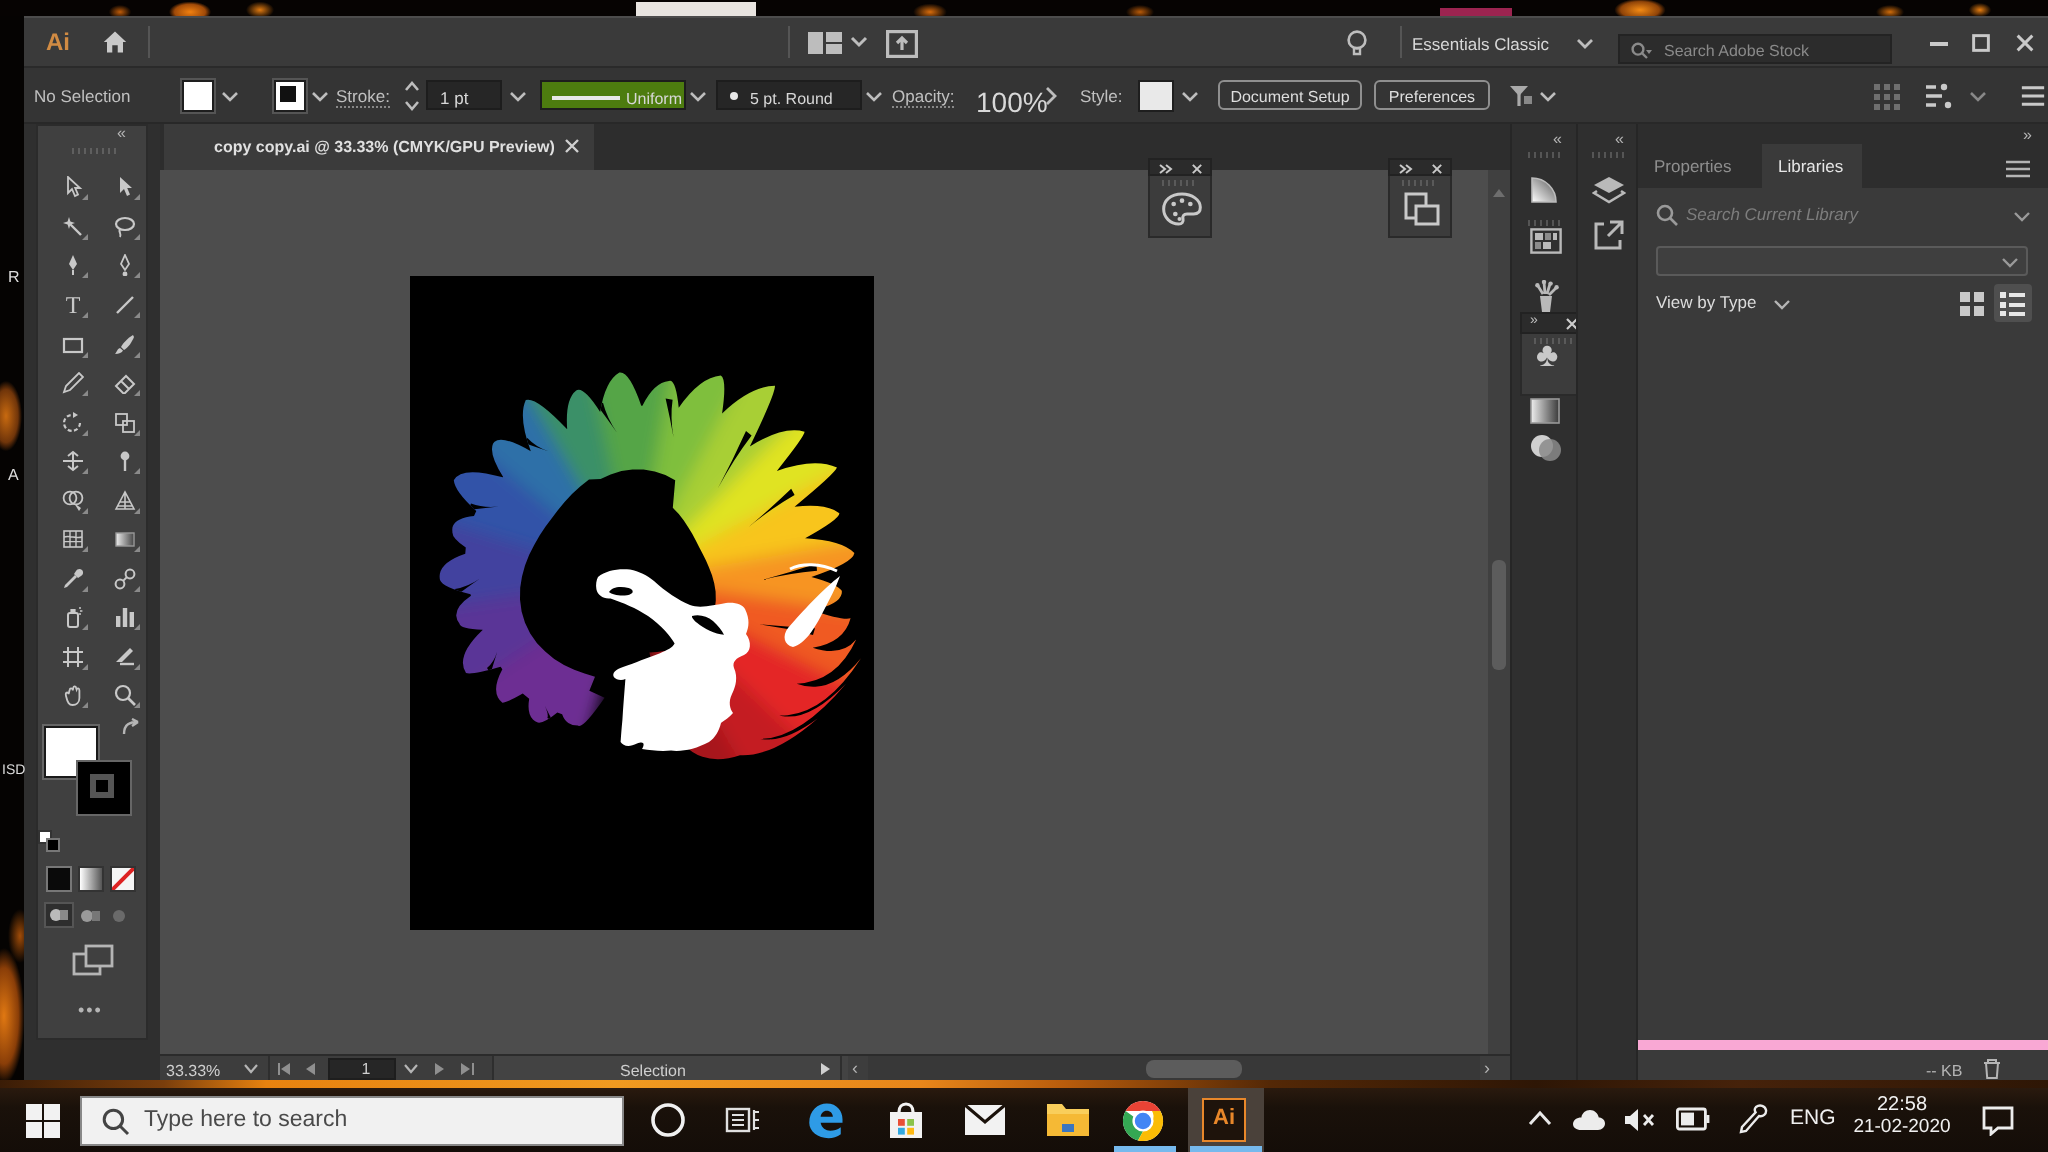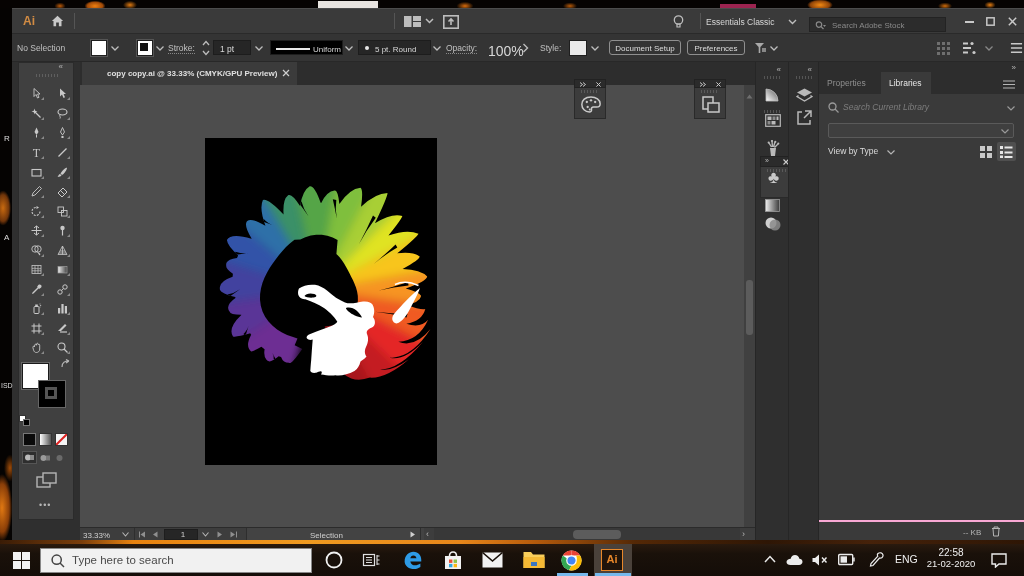--- a/index.html
+++ b/index.html
@@ -78,21 +78,21 @@
       </svg>
     <div class="abs" style="left:156px;top:9px;color:#c0c0c0;font-size:8.5px;border-bottom:1px dotted #888;">Stroke:</div>
     <svg class="abs" style="left:189px;top:5px;" width="10" height="18" viewBox="0 0 10 18">
         <path d="M2 6 L5 2.5 L8 6" stroke="#bdbdbd" stroke-width="1.3" fill="none"></path>
         <path d="M2 12 L5 15.5 L8 12" stroke="#bdbdbd" stroke-width="1.3" fill="none"></path>
       </svg>
     <div class="abs" style="left:201px;top:6px;width:38px;height:15px;background:#262626;border:1px solid #1d1d1d;color:#d8d8d8;font-size:8.5px;padding:3px 0 0 6px;">1 pt</div>
     <svg class="abs" style="left:243px;top:12px;" width="8" height="5" viewBox="0 0 8 5">
         <path d="M0.5 0.5 L4 4 L7.5 0.5" stroke="#bdbdbd" stroke-width="1.3" fill="none"></path>
       </svg>
-    <div class="abs" style="left:258px;top:6px;width:73px;height:15px;background:#000000;border:1px solid #1d1d1d;">
+    <div class="abs" style="left:258px;top:6px;width:73px;height:15px;background:#4d7c0f;border:1px solid #1d1d1d;">
       <div class="abs" style="left:5px;top:7px;width:34px;height:1.5px;background:#e8e8e8;"></div>
       <div class="abs" style="left:42px;top:4px;color:#d8d8d8;font-size:8px;">Uniform</div>
     </div>
     <svg class="abs" style="left:333px;top:12px;" width="8" height="5" viewBox="0 0 8 5">
         <path d="M0.5 0.5 L4 4 L7.5 0.5" stroke="#bdbdbd" stroke-width="1.3" fill="none"></path>
       </svg>
     <div class="abs" style="left:346px;top:6px;width:73px;height:15px;background:#262626;border:1px solid #1d1d1d;text-align:center;">
       <div class="abs" style="left:6px;top:5px;width:4px;height:4px;border-radius:50%;background:#e8e8e8;"></div>
       <div class="abs" style="left:16px;top:4px;color:#d8d8d8;font-size:8px;">5 pt. Round</div>
     </div>
@@ -616,21 +616,21 @@
           </svg>
       </div>
     </div>
     <div class="abs" style="left:0;top:10px;width:206px;height:22px;background:#2d2d2d;">
       <div class="abs" style="left:0;top:0;width:62px;height:22px;color:#8f8f8f;font-size:8.5px;padding:6px 0 0 8px;">Properties</div>
       <div class="abs" style="left:62px;top:0;width:50px;height:22px;background:#3a3a3a;color:#e6e6e6;font-size:8.5px;padding:6px 0 0 8px;">Libraries</div>
       <svg class="abs" style="left:184px;top:8px;" width="12" height="9" viewBox="0 0 12 9">
           <path d="M0 1 L12 1 M0 4.5 L12 4.5 M0 8 L12 8" stroke="#b5b5b5" stroke-width="1.2"></path>
         </svg>
     </div>
-    <div class="abs" style="left:0;top:458px;width:206px;height:20px;background:#3a3a3a;border-top:2px solid #f9a8d4;">
+    <div class="abs" style="left:0;top:458px;width:206px;height:20px;background:#3a3a3a;border-top:5px solid #f9a8d4;">
       <div class="abs" style="left:144px;top:6px;color:#b5b5b5;font-size:8px;">-- KB</div>
       <svg class="abs" style="left:172px;top:4px;" width="10" height="11" viewBox="0 0 10 11">
           <path d="M1 2.5 L9 2.5 M3 2.5 L3 1 L7 1 L7 2.5 M2 2.5 L2.6 10 L7.4 10 L8 2.5" fill="none" stroke="#b5b5b5" stroke-width="1"></path>
         </svg>
     </div>
   </div>
 </div>
 
 <div class="abs" id="taskbar" style="left:0;top:544px;width:1024px;height:32px;background:linear-gradient(180deg,#2a1a0e,#1a110a 30%,#140d08);">
   <svg class="abs" style="left:13px;top:8px;" width="17" height="17" viewBox="0 0 17 17">

